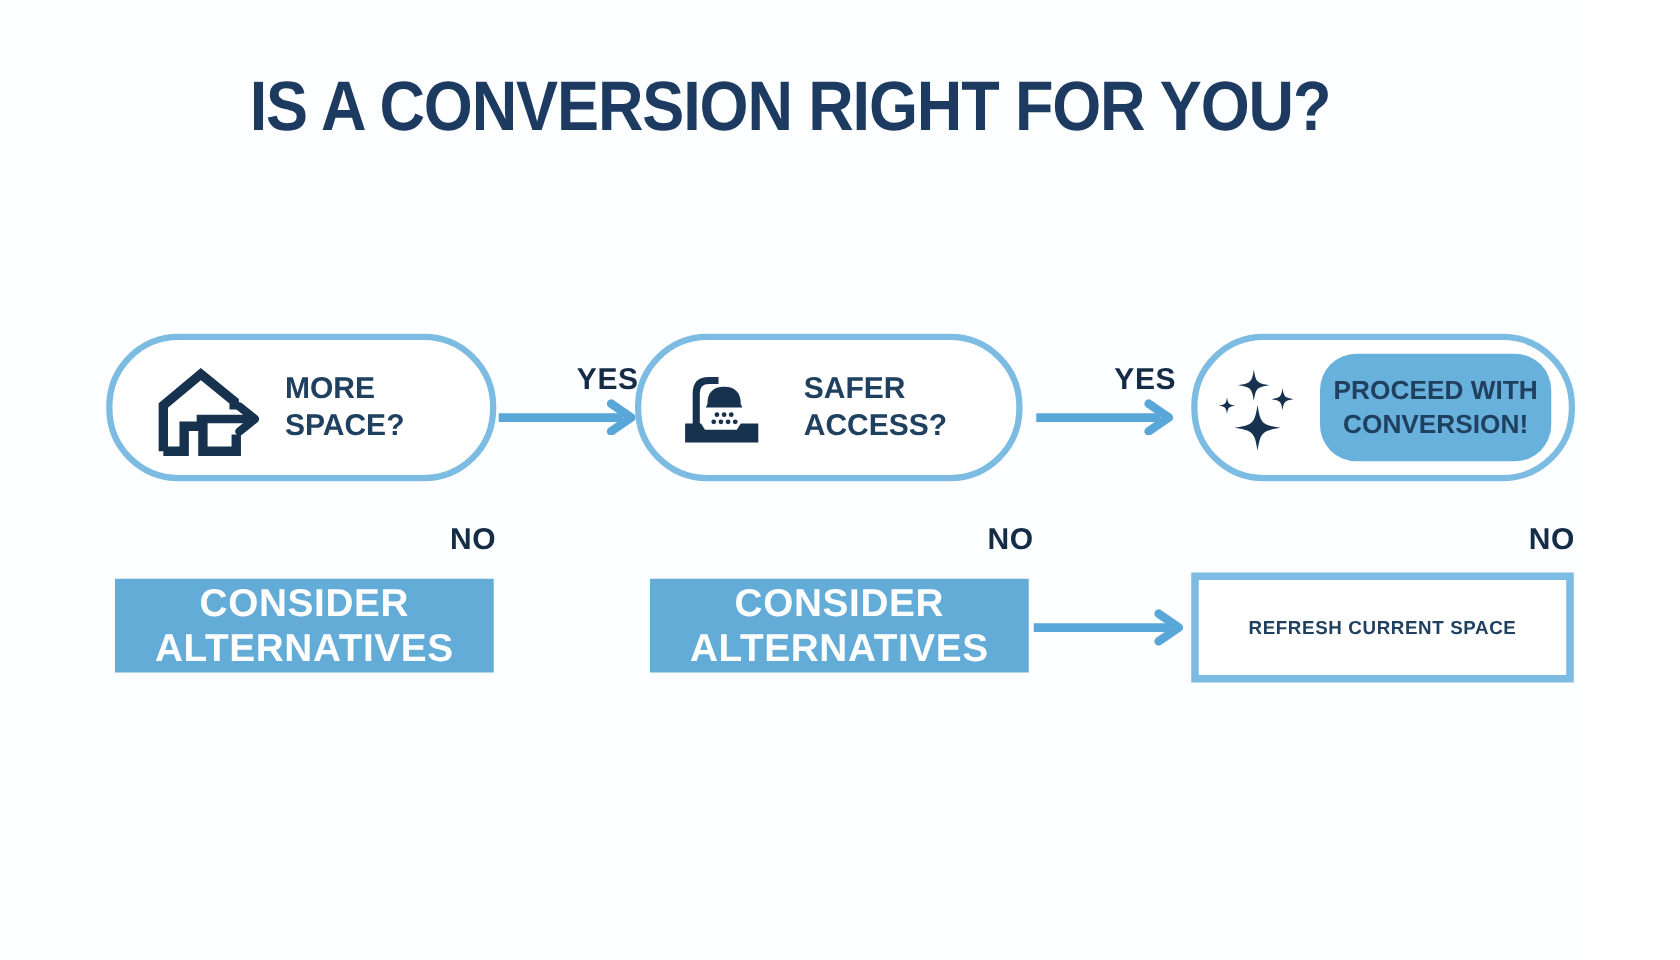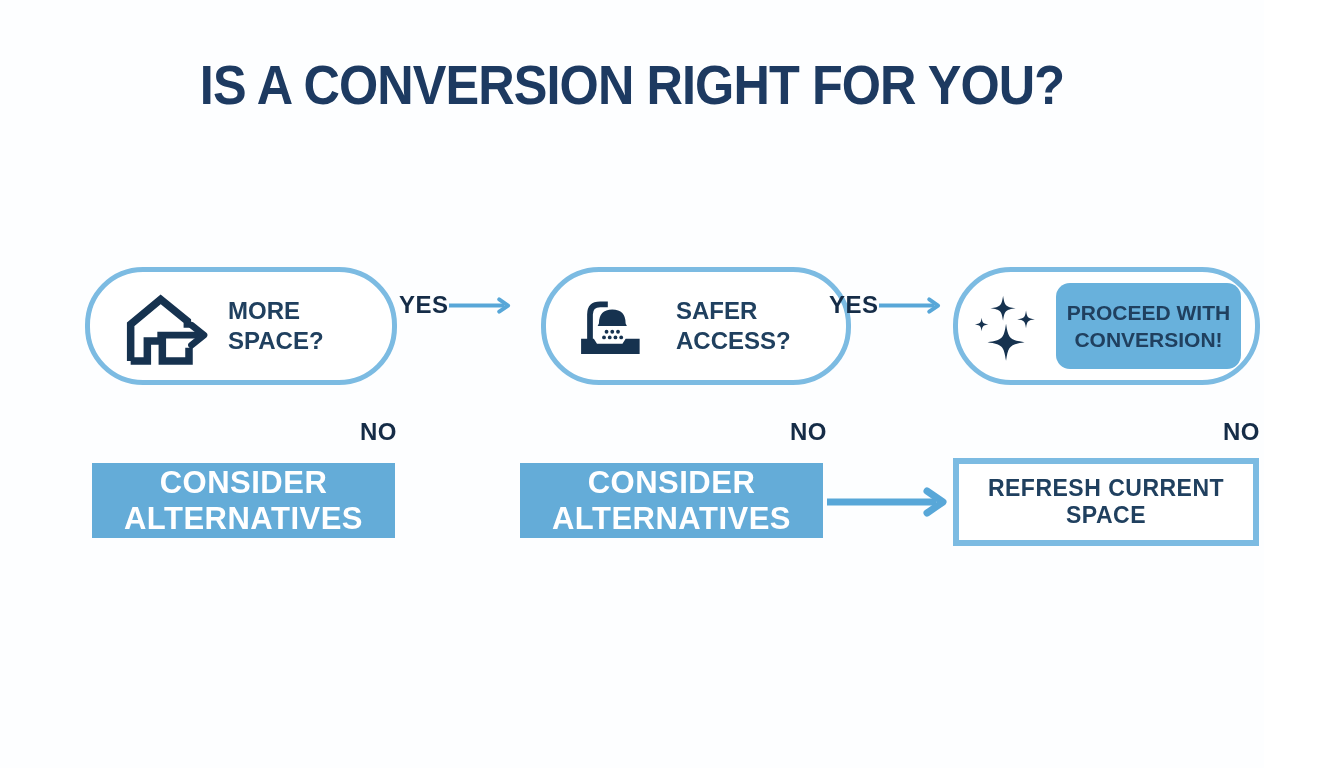--- a/index.html
+++ b/index.html
@@ -19,21 +19,21 @@
     position:absolute;box-sizing:border-box;height:118px;
     background:#ffffff;border:5px solid var(--blue-border);
     border-radius:58px;display:flex;align-items:center;
   }
   .node-label{
     font-size:24px;font-weight:bold;color:var(--navy-text);
     letter-spacing:0;line-height:1.25;
   }
   .icon{display:block;flex:none;}
   .connector{
-    position:absolute;display:flex;flex-direction:row;align-items:center;
+    position:absolute;display:flex;flex-direction:column;align-items:flex-end;
   }
   .yes-label,.no-label{
     font-size:24px;font-weight:bold;color:var(--navy-dark);letter-spacing:0.5px;
   }
   .no-label{
     position:absolute;text-align:right;
   }
   .arrow-svg{display:block;}
   .arrow-svg line,.arrow-svg path{
     stroke:var(--blue-arrow);stroke-width:7;fill:none;
@@ -42,21 +42,21 @@
   .outcome{
     position:absolute;box-sizing:border-box;
     display:flex;align-items:center;justify-content:center;
     font-weight:bold;letter-spacing:0.5px;text-align:center;
   }
   .outcome.filled{
     background:var(--blue-fill);color:#ffffff;font-size:31px;
   }
   .outcome.outlined{
     background:#ffffff;border:6px solid var(--blue-border);
-    color:var(--navy-text);font-size:23px;
+    color:var(--navy-text);font-size:15px;
   }
   .proceed-box{
     flex:1;height:86px;margin-right:14px;border-radius:14px;
     background:var(--blue-fill2);
     display:flex;align-items:center;justify-content:center;
     font-size:21px;font-weight:bold;color:var(--navy-text);
     text-align:center;line-height:1.3;padding:0 10px;box-sizing:border-box;
   }
   .ic-stroke{stroke:var(--navy-icon);fill:none;stroke-width:9;}
   .ic-fill{fill:var(--navy-icon);}
@@ -79,21 +79,21 @@
   </div>
 
   <div class="connector" style="left:399px;top:290px;width:112px;">
     <span class="yes-label">YES</span>
     <svg class="arrow-svg" width="112" height="30" viewBox="0 0 112 30">
       <line x1="0" y1="16" x2="96" y2="16"></line>
       <path d="M90,5 L106,16 L90,27"></path>
     </svg>
   </div>
 
-  <div class="node" style="left:541px;top:267px;width:310px;padding-left:30px;">
+  <div class="node" style="left:508px;top:267px;width:310px;padding-left:30px;">
     <svg class="icon" width="70" height="86" viewBox="0 0 110 100">
       <path d="M22,80 V32 Q22,16 38,16 H50" fill="none" stroke="var(--navy-icon)" stroke-width="9"></path>
       <path class="ic-fill" d="M36,46 Q36,24 57,24 Q78,24 78,46 L80,50 H34 Z"></path>
       <circle class="ic-fill" cx="48" cy="59" r="3"></circle>
       <circle class="ic-fill" cx="57" cy="59" r="3"></circle>
       <circle class="ic-fill" cx="66" cy="59" r="3"></circle>
       <circle class="ic-fill" cx="44" cy="68" r="3"></circle>
       <circle class="ic-fill" cx="53" cy="68" r="3"></circle>
       <circle class="ic-fill" cx="62" cy="68" r="3"></circle>
       <circle class="ic-fill" cx="71" cy="68" r="3"></circle>
@@ -120,21 +120,21 @@
           <path d="M0,-10 C1.2,-2 2,-1.2 10,0 C2,1.2 1.2,2 0,10 C-1.2,2 -2,1.2 -10,0 C-2,-1.2 -1.2,-2 0,-10 Z"></path>
         </g>
         <g transform="translate(73,41) scale(1.2)">
           <path d="M0,-10 C1.2,-2 2,-1.2 10,0 C2,1.2 1.2,2 0,10 C-1.2,2 -2,1.2 -10,0 C-2,-1.2 -1.2,-2 0,-10 Z"></path>
         </g>
         <g transform="translate(46,72) scale(2.5)">
           <path d="M0,-10 C1.2,-2 2,-1.2 10,0 C2,1.2 1.2,2 0,10 C-1.2,2 -2,1.2 -10,0 C-2,-1.2 -1.2,-2 0,-10 Z"></path>
         </g>
       </g>
     </svg>
-    <div class="proceed-box" style="margin-left:10px;">PROCEED WITH CONVERSION!</div>
+    <div class="proceed-box" style="margin-left:10px;border-radius:29px;">PROCEED WITH CONVERSION!</div>
   </div>
 
   <span class="no-label" style="left:85px;top:418px;width:312px;">NO</span>
   <span class="no-label" style="left:517px;top:418px;width:310px;">NO</span>
   <span class="no-label" style="left:953px;top:418px;width:307px;">NO</span>
 
   <div class="outcome filled" style="left:92px;top:463px;width:303px;height:75px;">CONSIDER ALTERNATIVES</div>
 
   <div class="outcome filled" style="left:520px;top:463px;width:303px;height:75px;">CONSIDER ALTERNATIVES</div>
 

